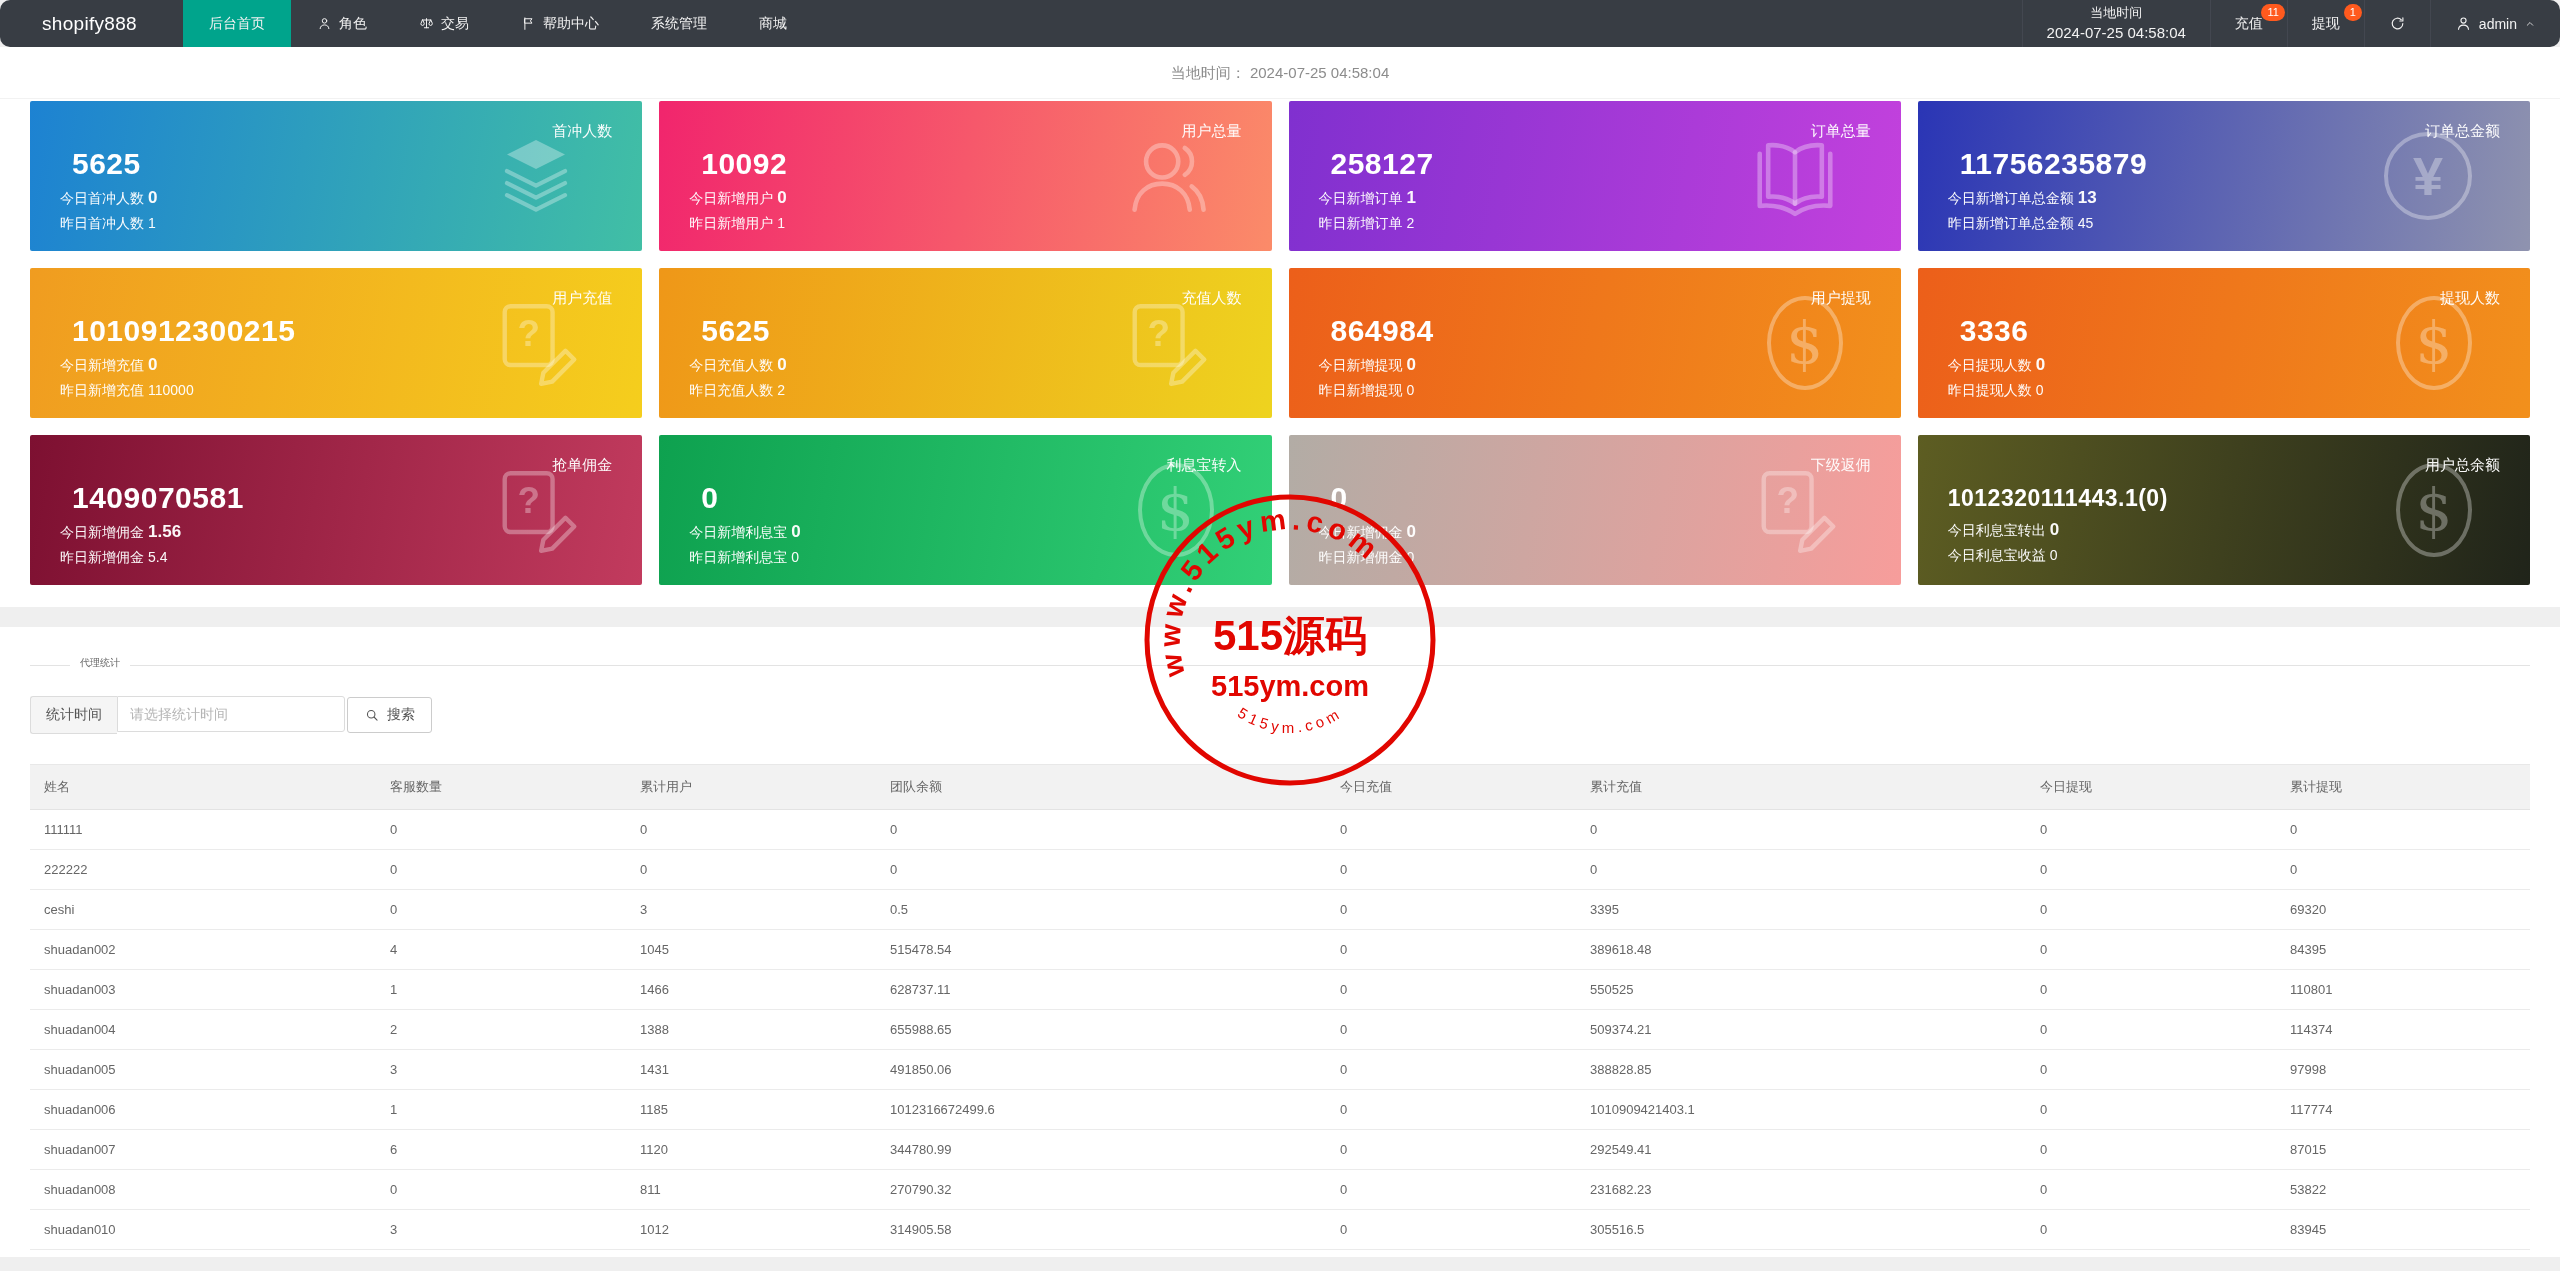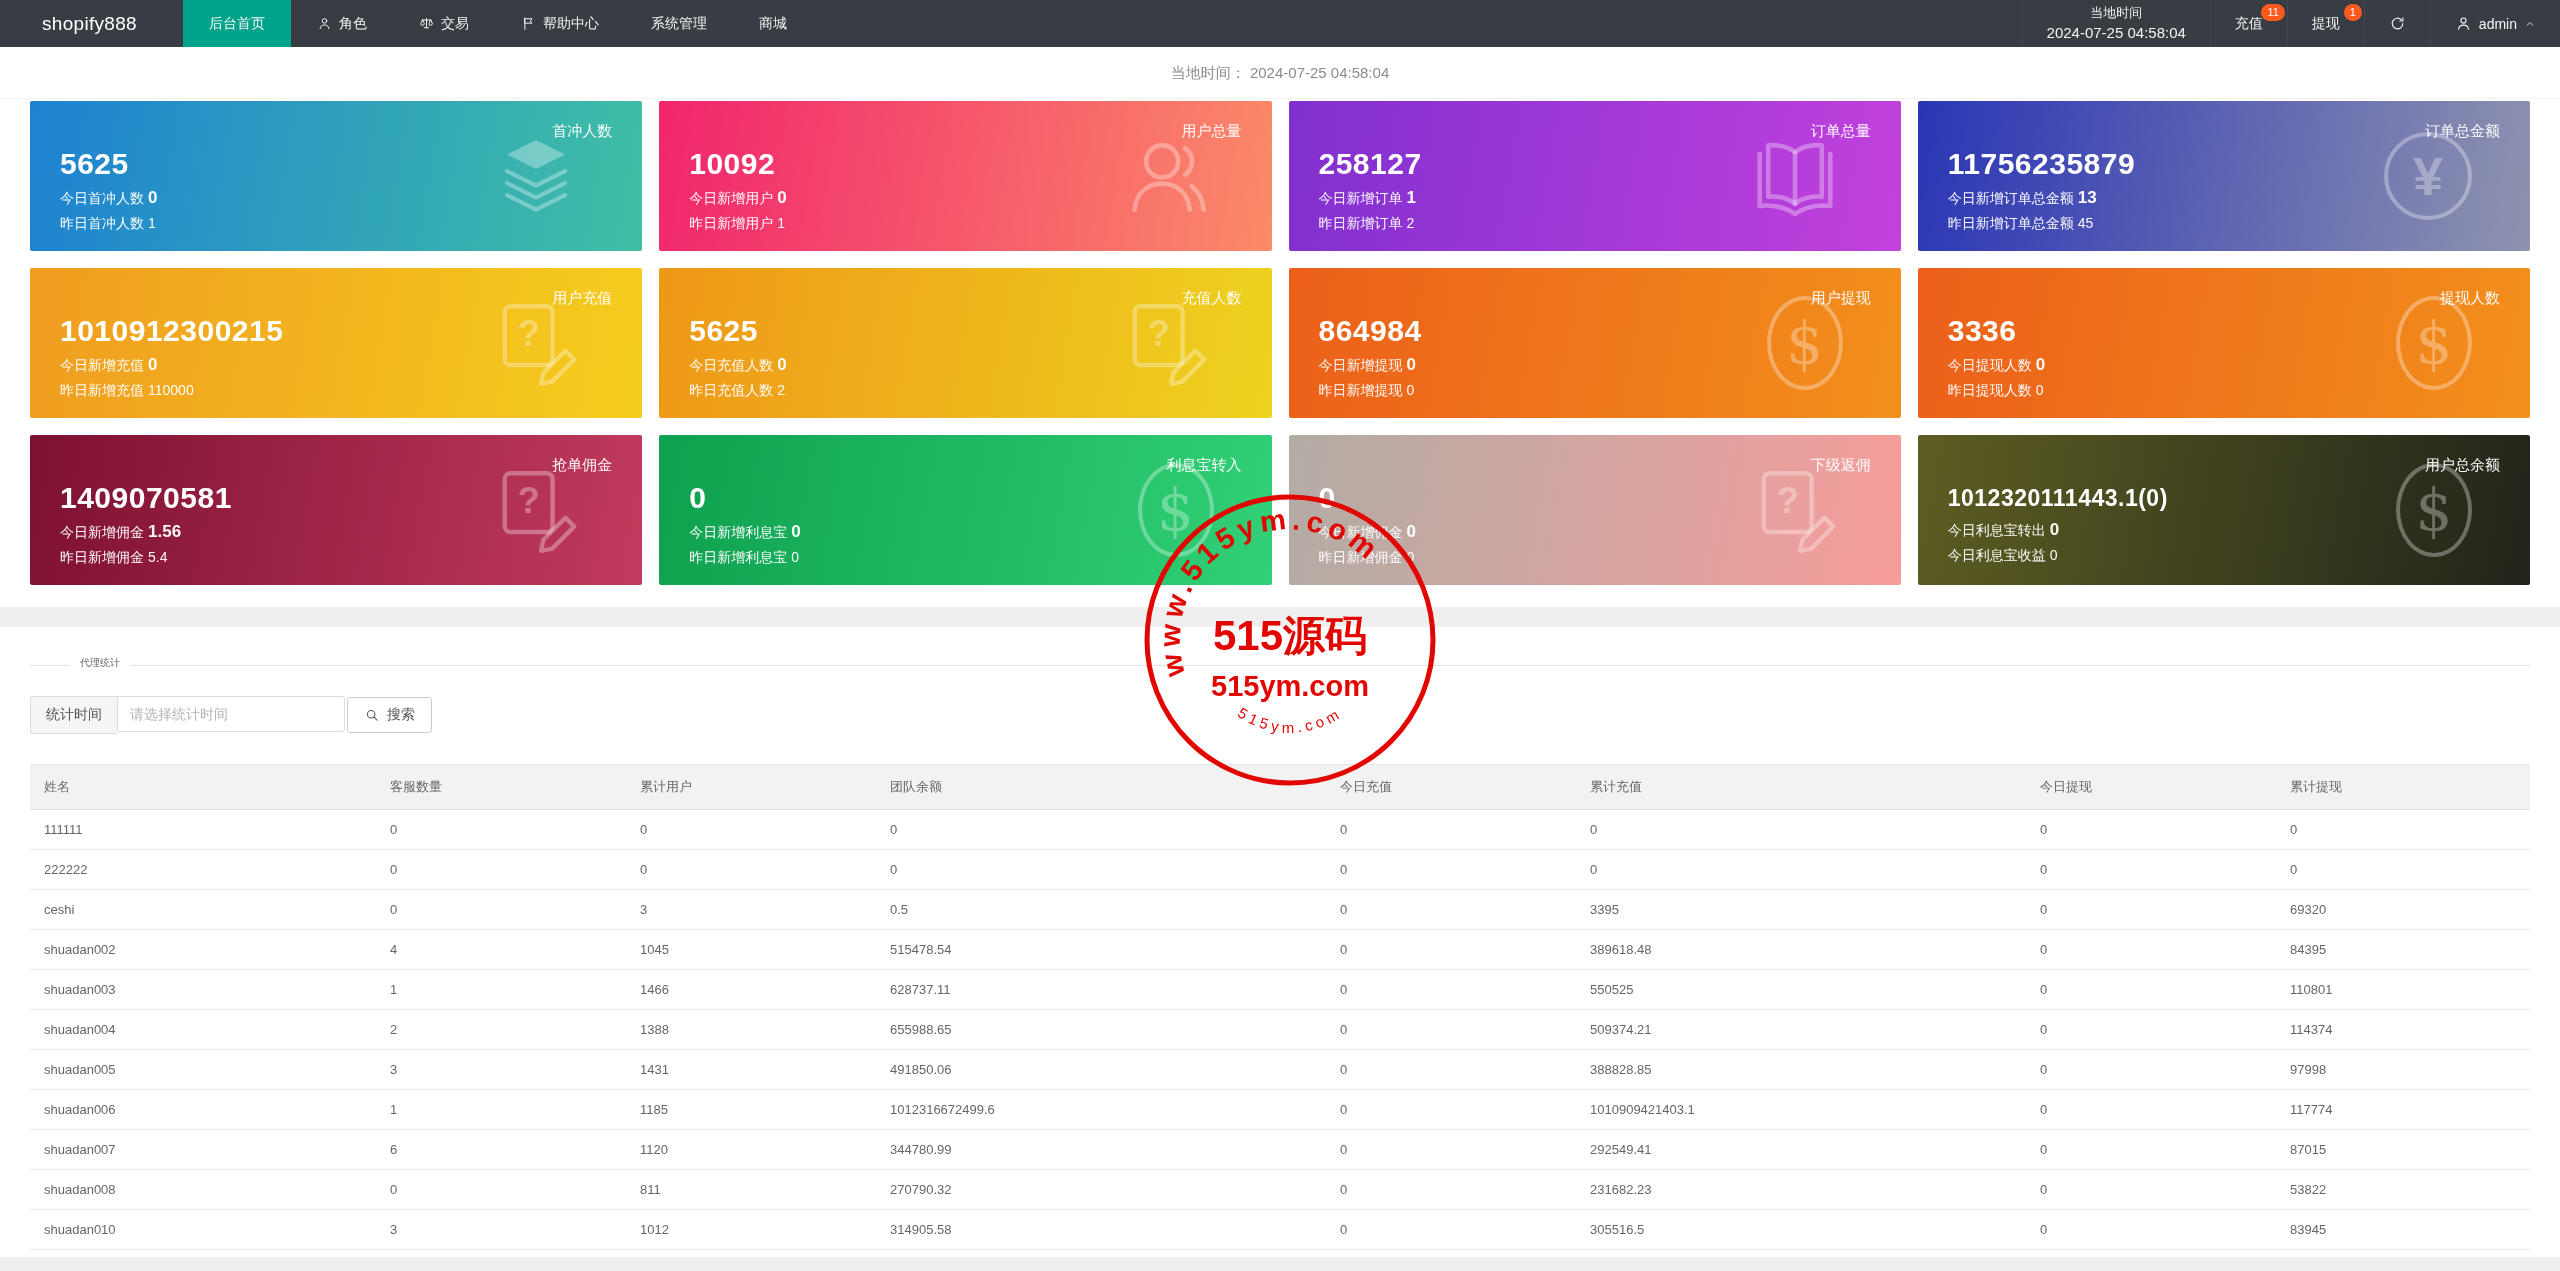--- a/index.html
+++ b/index.html
@@ -4,21 +4,21 @@
 <style>
   * { margin:0; padding:0; box-sizing:border-box; }
   html,body { width:2560px; height:1271px; overflow:hidden; }
   body {
     font-family:"Liberation Sans","DejaVu Sans",sans-serif;
     background:#efefef; color:#666; position:relative; font-size:14px;
   }
   svg { display:block; }
 
   
-  .navbar { height:47px; background:#383d44; color:#fff; display:flex; align-items:stretch; }
+  .navbar { height:47px; background:#383d44; color:#fff; display:flex; align-items:stretch;border-radius:10px; }
   .brand { display:flex; align-items:center; padding:0 46px 0 42px; font-size:19px; color:#fff; letter-spacing:.3px; }
   .nav-menu { display:flex; align-items:stretch; }
   .nav-item { display:flex; align-items:center; gap:7px; padding:0 26px; font-size:14px; color:#f2f2f2; cursor:pointer; }
   .nav-item.active { background:#00a48c; }
   .nav-item svg { width:15px; height:15px; }
   .nav-spacer { flex:1; }
   .nav-right { display:flex; align-items:stretch; }
   .nav-right-item { display:flex; align-items:center; padding:0 24px; border-left:1px solid #434750; position:relative; font-size:14px; color:#f2f2f2; cursor:pointer; }
   .nav-time { flex-direction:column; justify-content:center; line-height:1.5; text-align:left; cursor:default; }
   .nav-time .t-label { font-size:13px; }
@@ -29,21 +29,21 @@
   .nav-user .caret svg { width:12px; height:12px; }
 
   
   .panel { background:#fff; }
   .panel1 { padding-bottom:22px; margin-bottom:20px; }
   .time-bar { text-align:center; padding:17px 0 15px; font-size:15px; color:#8c8c8c; border-bottom:1px solid #f2f2f2; }
   .section-label { padding:14px 32px 12px; font-size:14px; color:#666; }
   .cards-grid { display:grid; grid-template-columns:repeat(4,1fr); gap:17px; padding:2px 30px 0; }
   .stat-card { position:relative; height:150px; border-radius:2px; padding:21px 30px; color:#fff; overflow:hidden; }
   .card-title { font-size:15px; opacity:.97;text-align:right; }
-  .card-value { font-size:30px; font-weight:bold; margin:6px 0 4px; letter-spacing:.5px; }
+  .card-value { font-size:30px; font-weight:bold; margin:6px 12px 4px; letter-spacing:.5px; }
   .card-value.small { font-size:23px; margin:10px 0 8px; }
   .card-line { font-size:14px; margin-top:7px; opacity:.97; }
   .card-line b.big { font-size:17px; font-weight:bold; margin-left:4px; }
   .card-line span.reg { font-weight:normal; margin-left:4px; }
   .card-icon { position:absolute; right:58px; top:50%; transform:translateY(-50%); color:rgba(255,255,255,.32); }
   .card-icon svg { width:96px; height:92px; stroke-width:1.2; }
   .coin { border:4px solid currentColor; display:flex; align-items:center; justify-content:center; font-weight:600; }
   .coin.yen { width:88px; height:88px; border-radius:50%; font-size:54px; }
   .coin.dollar { width:76px; height:94px; border-radius:50%; font-size:58px; font-weight:400; font-family:"DejaVu Serif",serif; }
 

